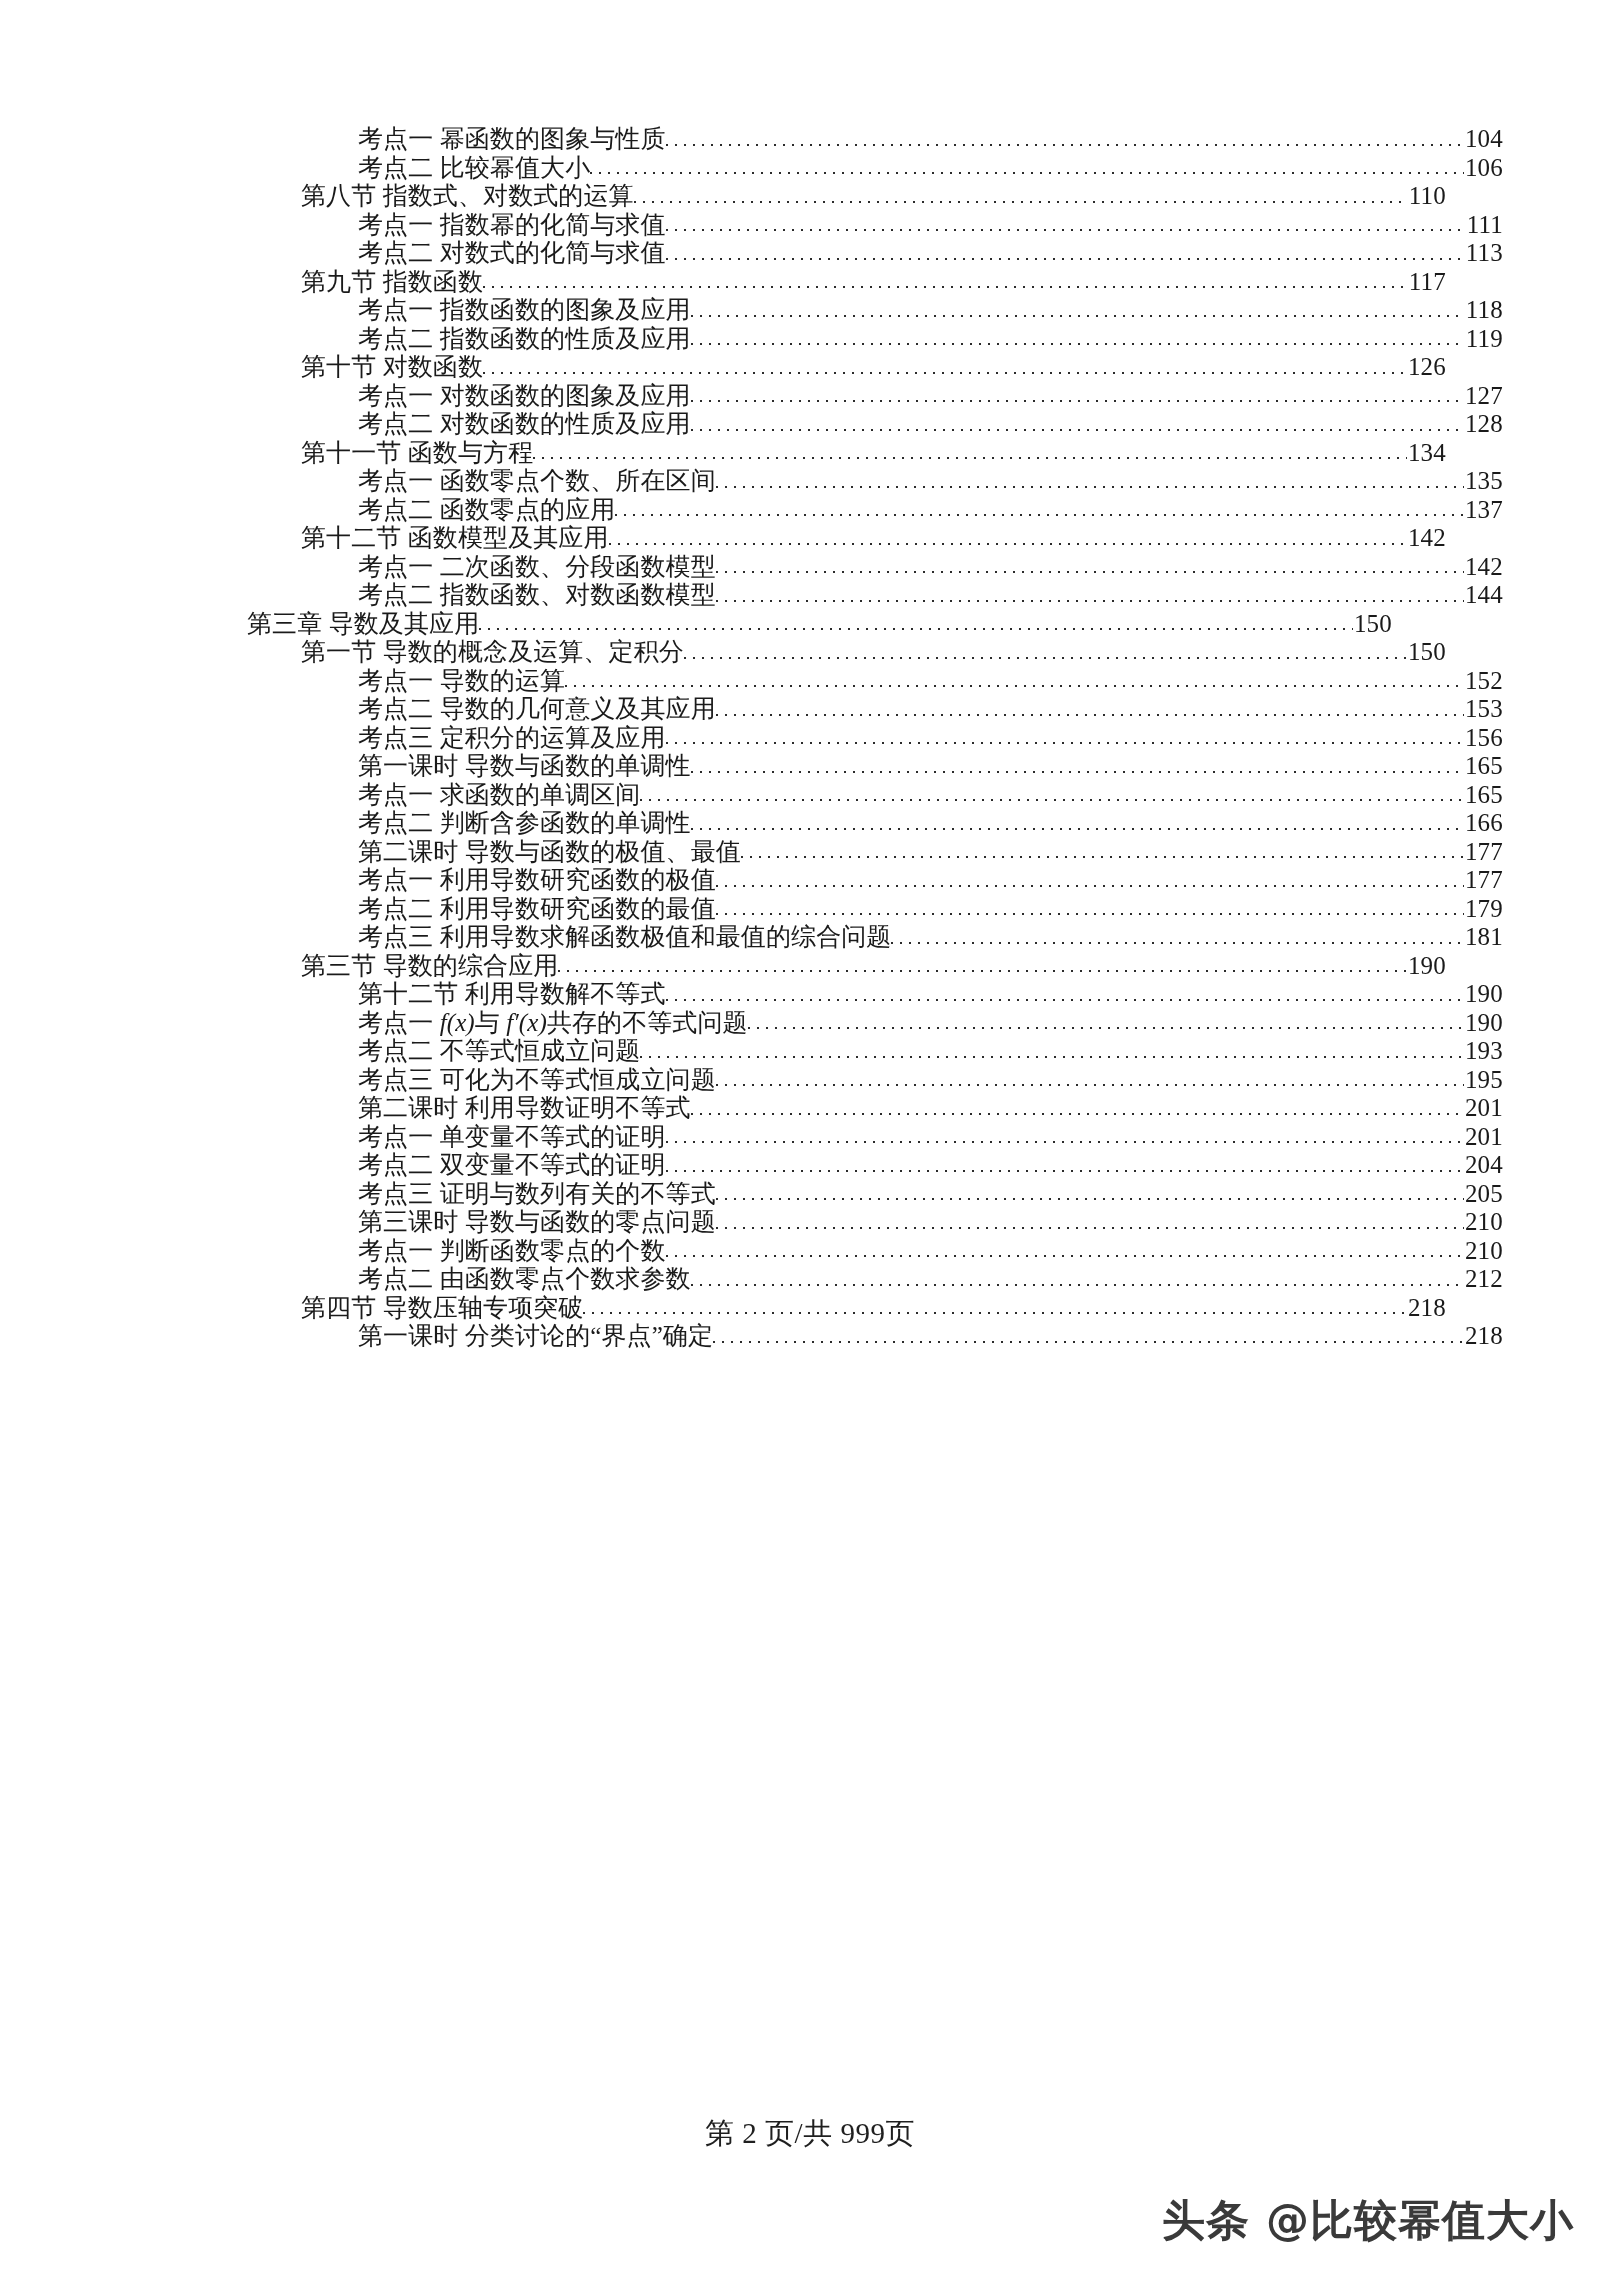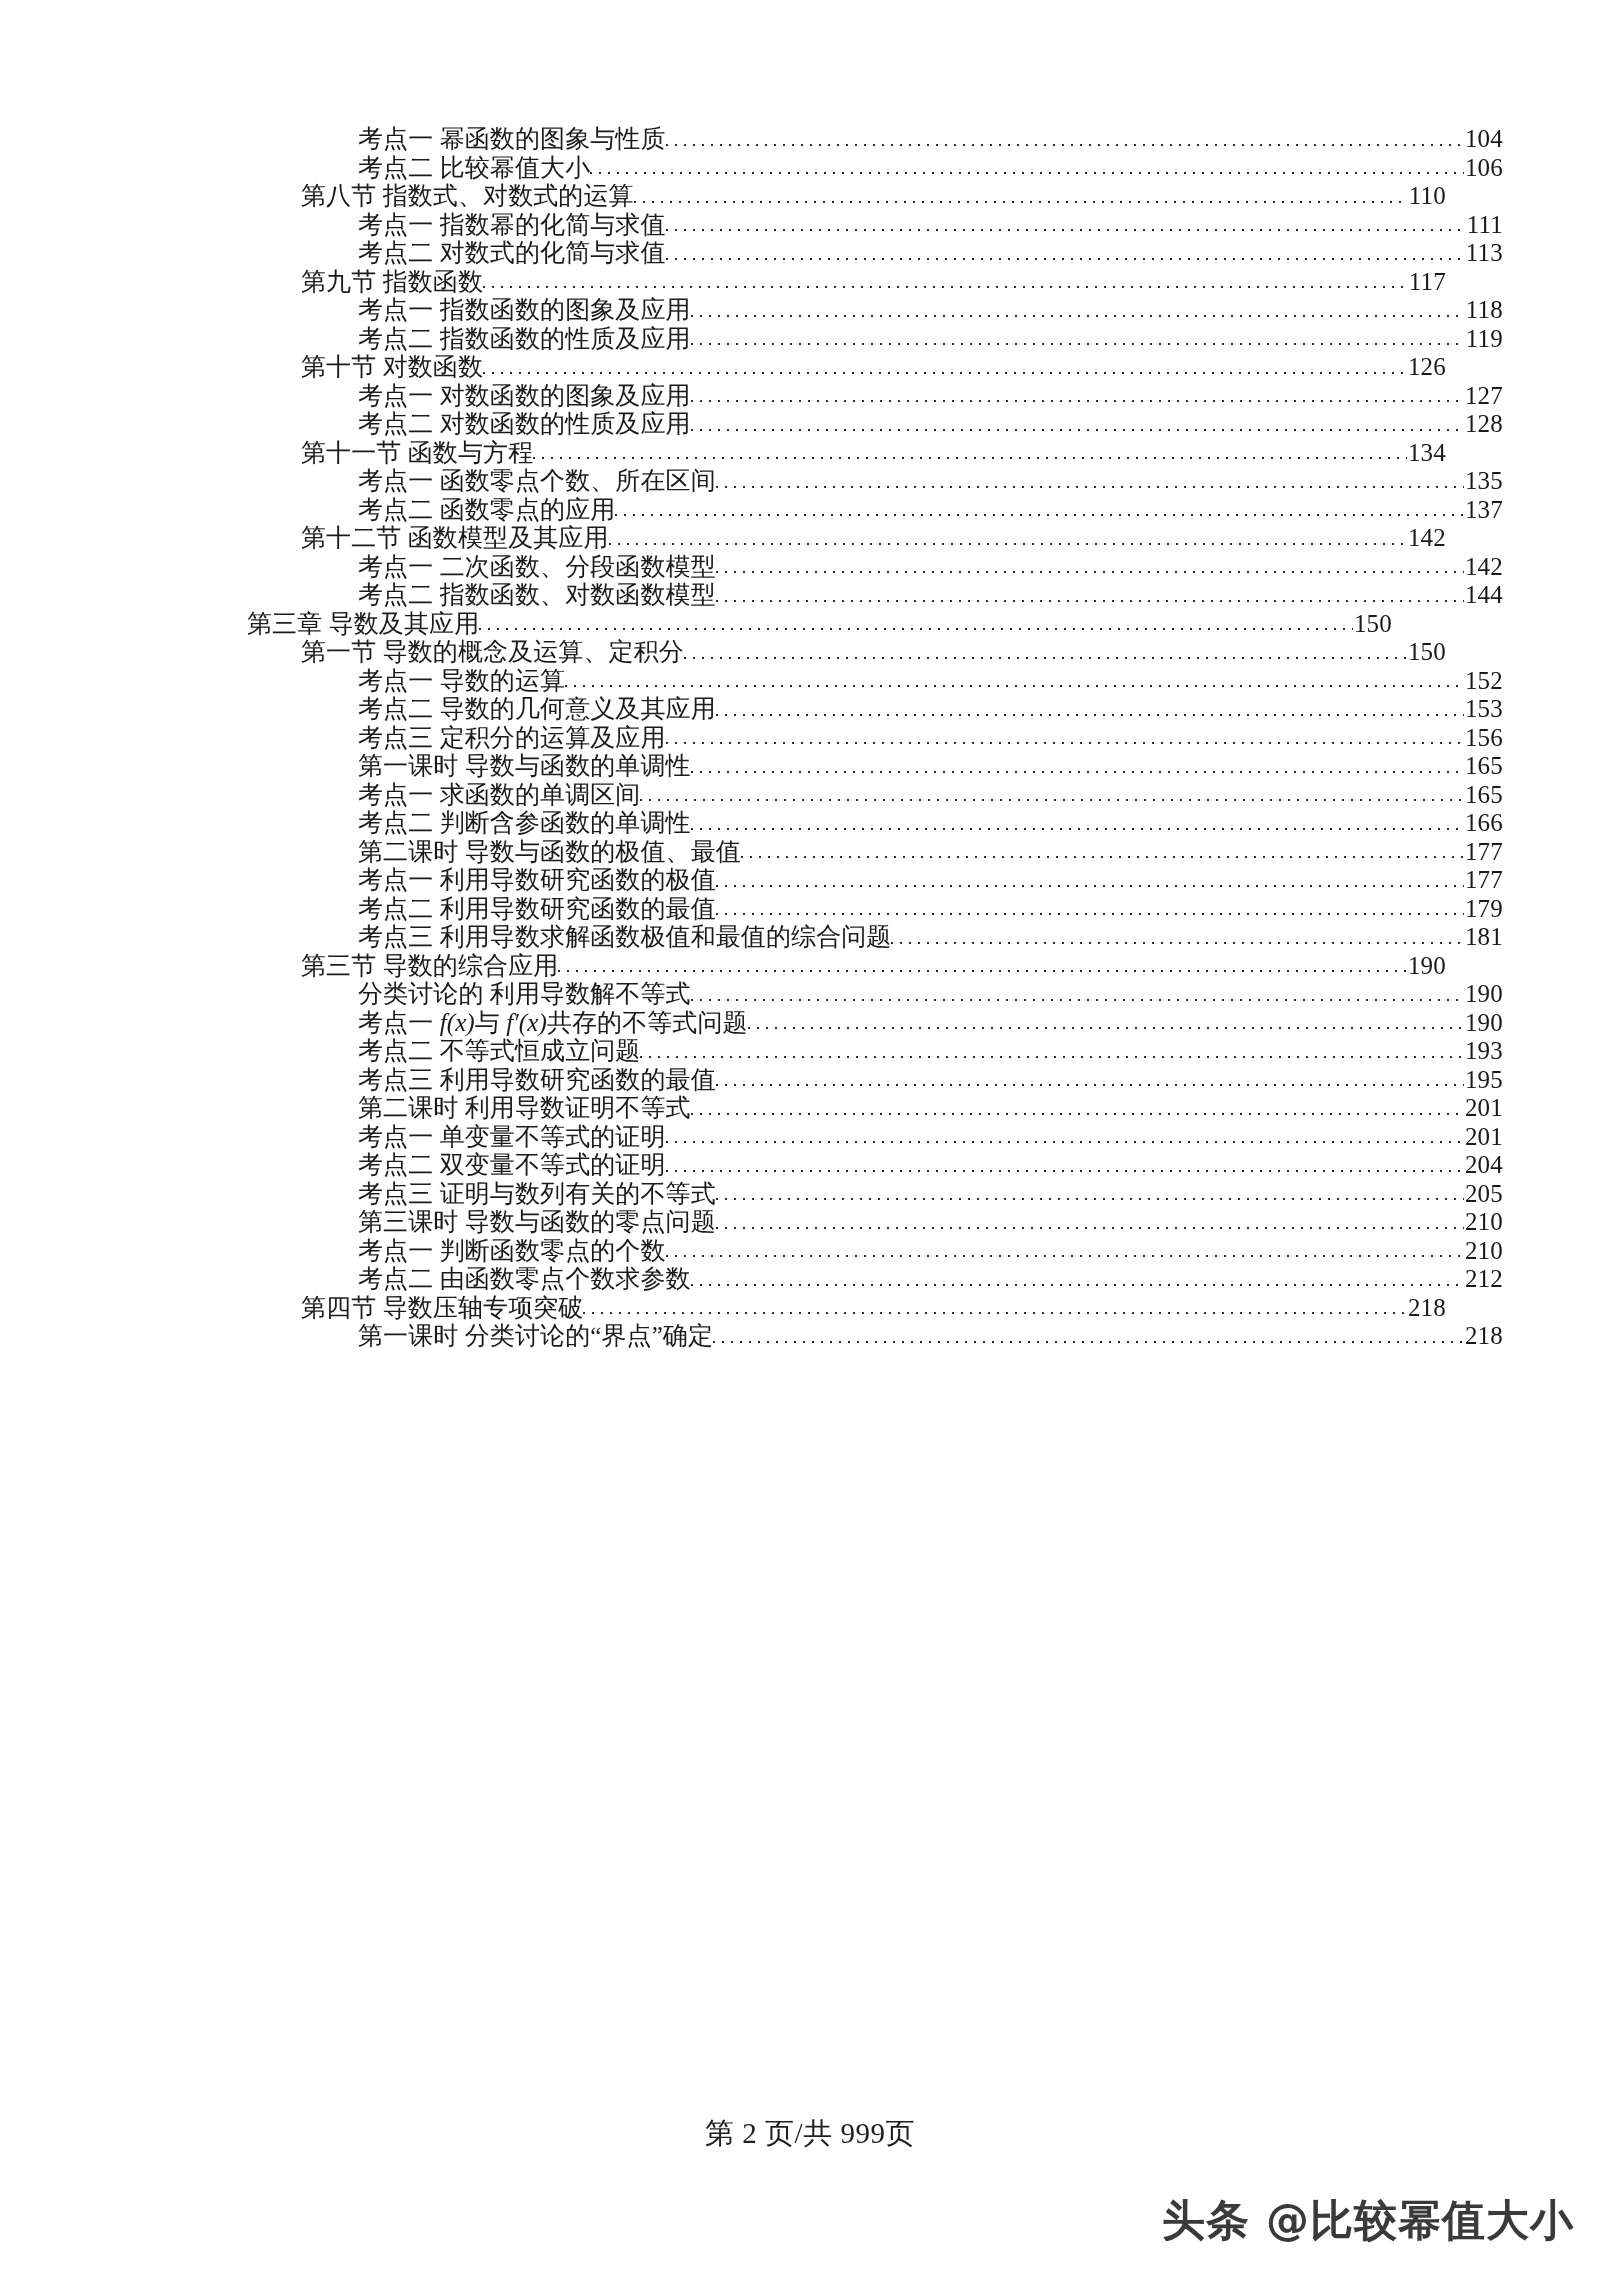--- a/index.html
+++ b/index.html
@@ -261,36 +261,36 @@
         <span class="toc-label">考点三   利用导数求解函数极值和最值的综合问题</span>
         <span class="toc-leader"></span>
         <span class="toc-page">181</span>
       </div>
       <div class="toc-row lvl-section">
         <span class="toc-label">第三节 导数的综合应用</span>
         <span class="toc-leader"></span>
         <span class="toc-page">190</span>
       </div>
       <div class="toc-row lvl-lesson">
-        <span class="toc-label">分类讨论的   利用导数解不等式</span>
+        <span class="toc-label">第十二节   利用导数解不等式</span>
         <span class="toc-leader"></span>
         <span class="toc-page">190</span>
       </div>
       <div class="toc-row lvl-point">
         <span class="toc-label"><span>考点一   </span><span class="mathit">f(x)</span><span>与 </span><span class="mathit">f′(x)</span><span>共存的不等式问题</span></span>
         <span class="toc-leader"></span>
         <span class="toc-page">190</span>
       </div>
       <div class="toc-row lvl-point">
         <span class="toc-label">考点二   不等式恒成立问题</span>
         <span class="toc-leader"></span>
         <span class="toc-page">193</span>
       </div>
       <div class="toc-row lvl-point">
-        <span class="toc-label">考点三   利用导数研究函数的最值</span>
+        <span class="toc-label">考点三   可化为不等式恒成立问题</span>
         <span class="toc-leader"></span>
         <span class="toc-page">195</span>
       </div>
       <div class="toc-row lvl-lesson">
         <span class="toc-label">第二课时   利用导数证明不等式</span>
         <span class="toc-leader"></span>
         <span class="toc-page">201</span>
       </div>
       <div class="toc-row lvl-point">
         <span class="toc-label">考点一   单变量不等式的证明</span>

